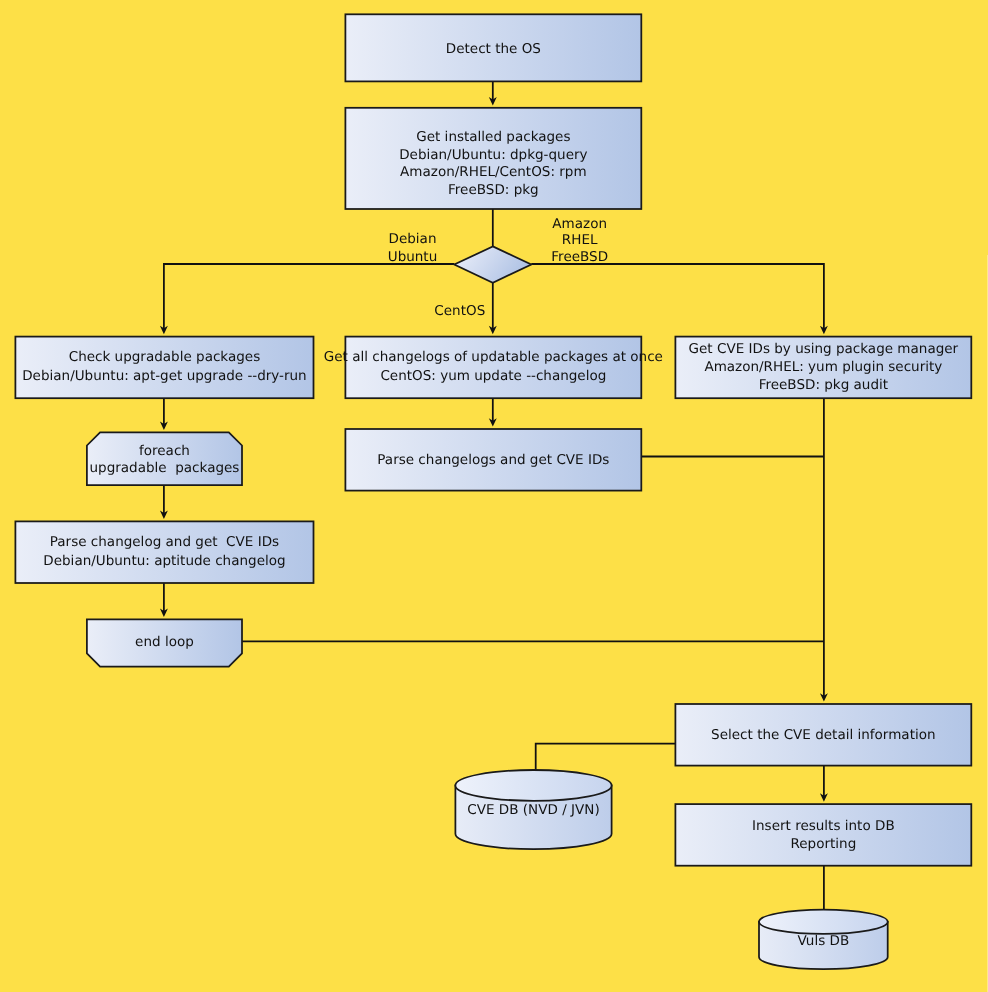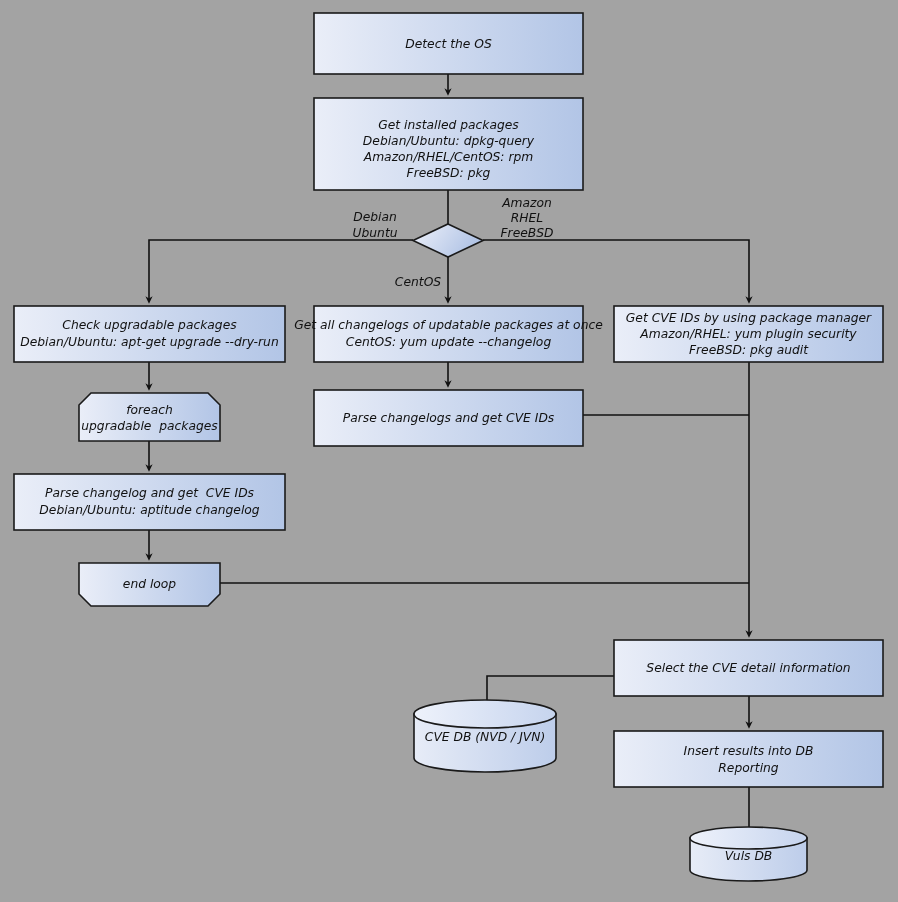--- a/index.html
+++ b/index.html
@@ -8,23 +8,22 @@
     padding: 0;
     background: #ffffff;
   }
   body {
     font-family: "DejaVu Sans", "Liberation Sans", sans-serif;
   }
   #canvas {
     position: relative;
     width: 898px;
     height: 902px;
-    background: #a3a3a3;
+    background: #fde047;
     overflow: hidden;
-    font-style: italic;
   }
   svg#diagram {
     position: absolute;
     left: 0;
     top: 0;
     width: 898px;
     height: 902px;
   }
   .node-label {
     font-family: "DejaVu Sans", "Liberation Sans", sans-serif;

